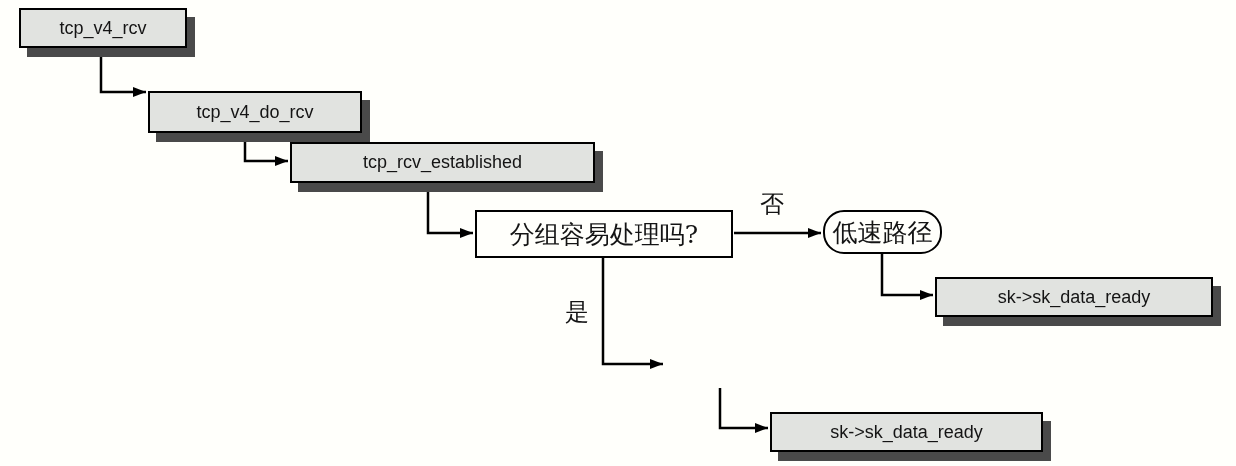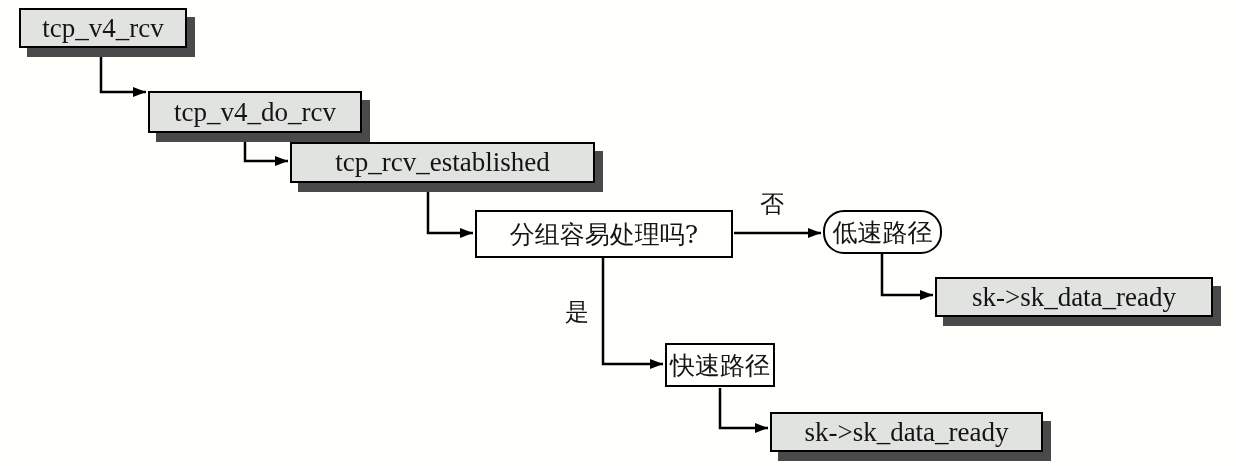--- a/index.html
+++ b/index.html
@@ -33,22 +33,22 @@
     color: #141414;
   }
   .node.gray {
     background: #e1e3e0;
     box-shadow: 8px 9px 0 0 #4a4a4a;
   }
   .node.white {
     background: #fffffb;
   }
   .mono {
-    font-family: Liberation Serif, serif;
-    font-size: 27px;
+    font-family: Liberation Sans, sans-serif;
+    font-size: 18px;
     letter-spacing: 0px;
   }
   .cjk {
     font-family: "DejaVu Serif", "Liberation Serif", serif;
     font-size: 25px;
   }
   .edge-label {
     position: absolute;
     font-family: "DejaVu Serif", "Liberation Serif", serif;
     font-size: 24px;
@@ -95,23 +95,20 @@
   </div>
 
   <div class="node white cjk" style="left:823px; top:210px; width:119px; height:44px;border-radius:21px;">
     <span>低速路径</span>
   </div>
 
   <div class="node gray mono" style="left:935px; top:277px; width:278px; height:40px;">
     <span>sk-&gt;sk_data_ready</span>
   </div>
 
-  <div class="node white cjk" style="left:665px; top:343px; width:110px; height:44px;">
-    <span>快速路径</span>
-  </div>
 
   <div class="node gray mono" style="left:770px; top:412px; width:273px; height:40px;">
     <span>sk-&gt;sk_data_ready</span>
   </div>
 
   <div class="edge-label" style="left:757px; top:192px;">否</div>
 
   <div class="edge-label" style="left:562px; top:300px;">是</div>
 
 </div>

